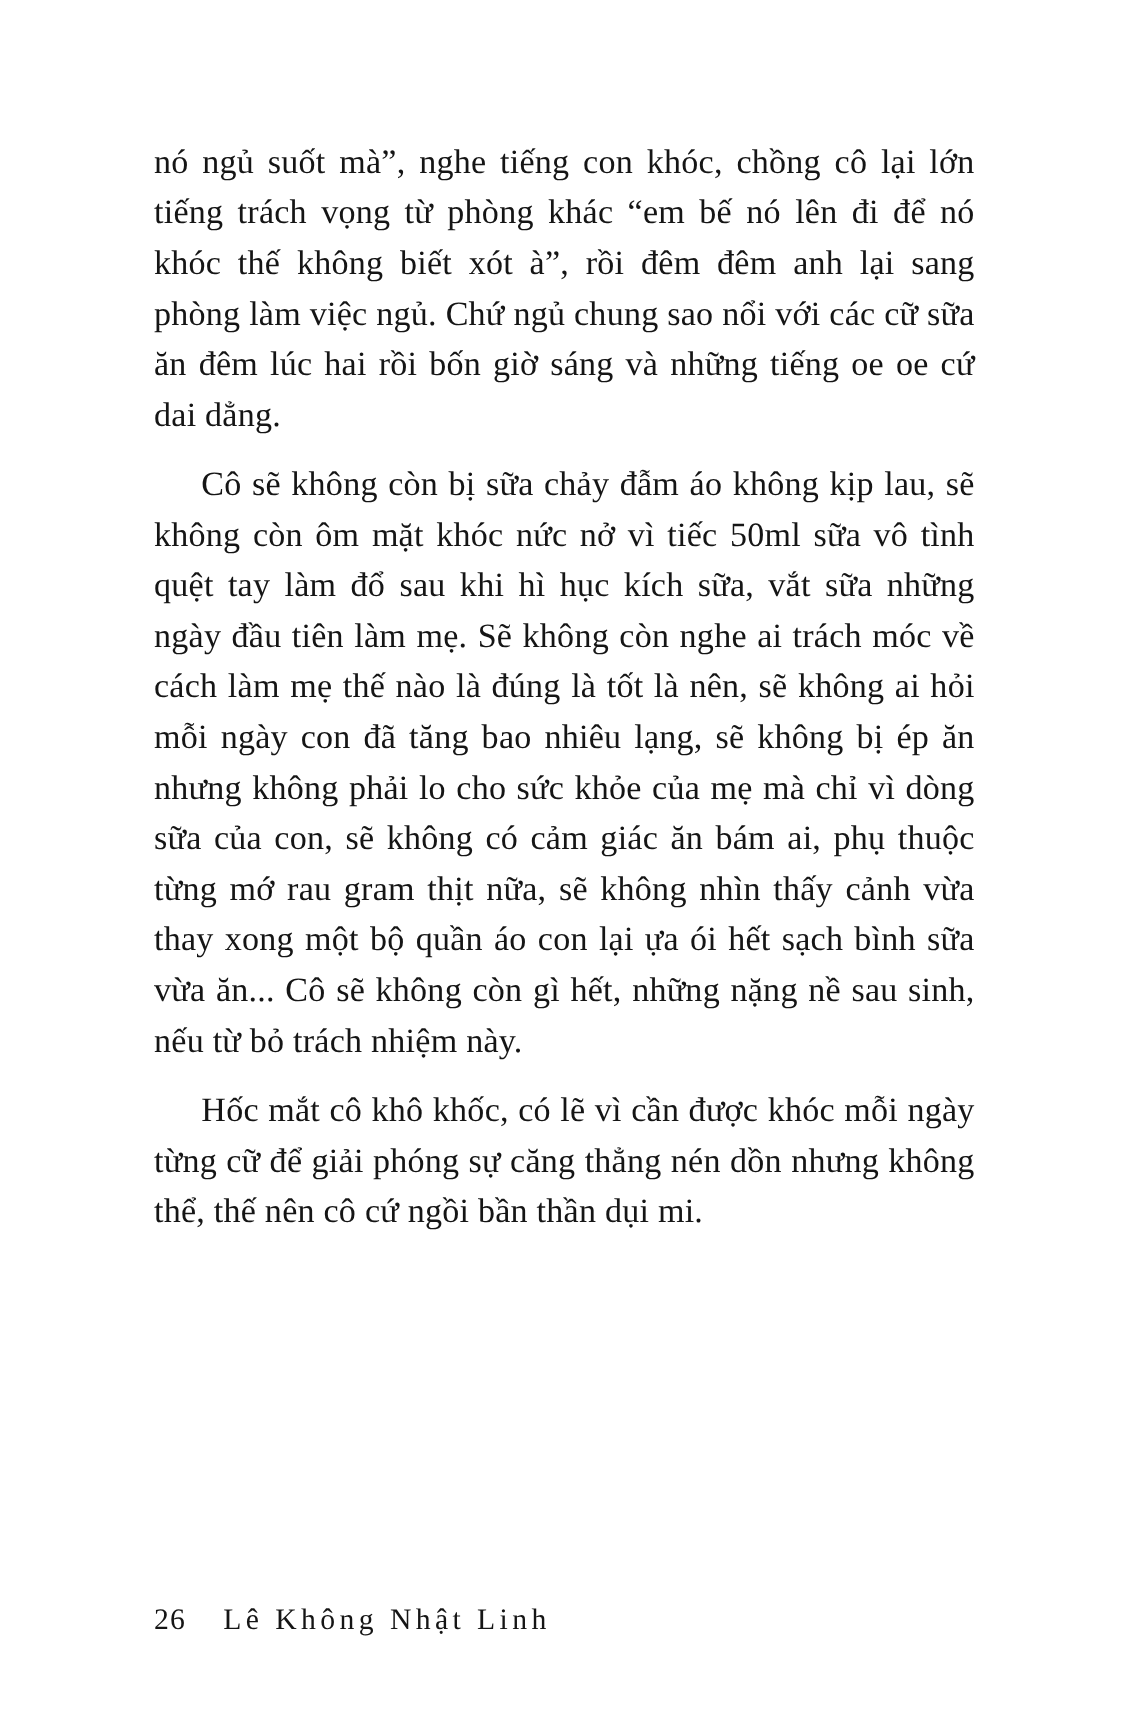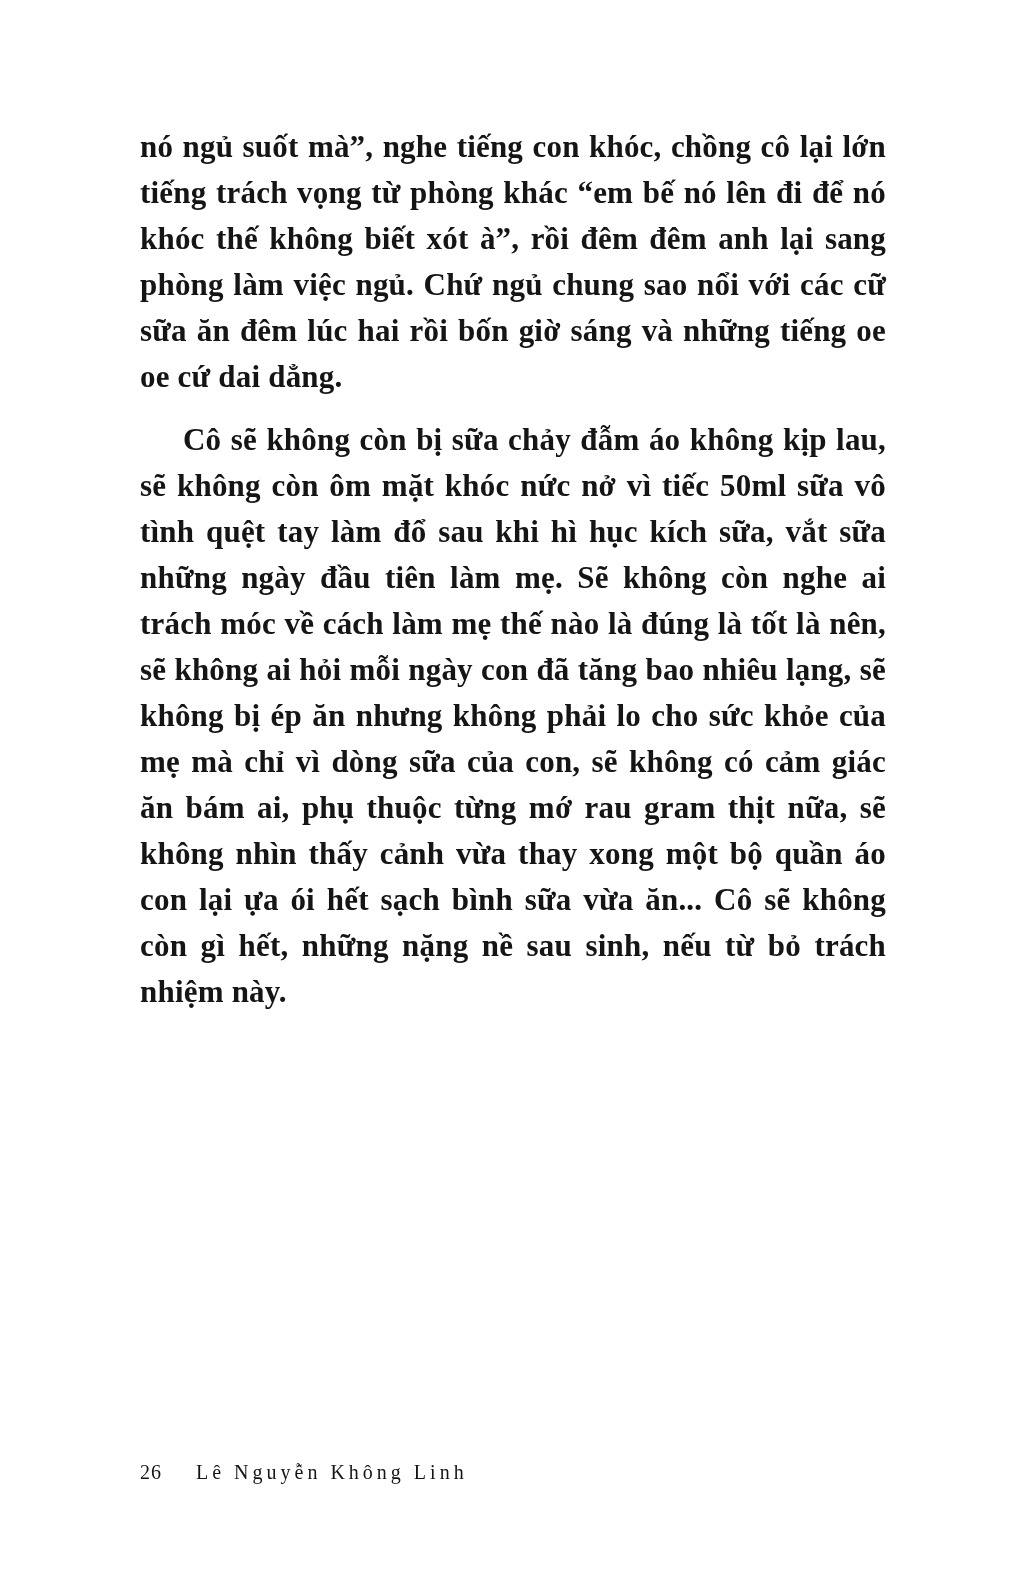--- a/index.html
+++ b/index.html
@@ -21,49 +21,49 @@
     left: 140px;
     top: 124px;
     width: 746px;
     font-size: 31px;
     line-height: 46px;
     text-align: justify;
     letter-spacing: 0.2px;
   }
   .para {
     margin: 0 0 17px 0;
-    font-weight: bold;
   }
   .para.indent {
     text-indent: 43px;
   }
   .footer {
     position: absolute;
     left: 140px;
     top: 1456px;
     width: 746px;
-    font-size: 20px;
+    font-size: 27px;
     line-height: 32px;
     display: flex;
     align-items: flex-end;
   }
   .page-num {
     letter-spacing: 1px;
   }
   .author {
     margin-left: 34px;
     letter-spacing: 4px;
   }
 </style>
 </head>
 <body>
 
 <div class="page">
   <div class="text-block">
     <p class="para no-indent">nó ngủ suốt mà”, nghe tiếng con khóc, chồng cô lại lớn tiếng trách vọng từ phòng khác “em bế nó lên đi để nó khóc thế không biết xót à”, rồi đêm đêm anh lại sang phòng làm việc ngủ. Chứ ngủ chung sao nổi với các cữ sữa ăn đêm lúc hai rồi bốn giờ sáng và những tiếng oe oe cứ dai dẳng.</p>
     <p class="para indent">Cô sẽ không còn bị sữa chảy đẫm áo không kịp lau, sẽ không còn ôm mặt khóc nức nở vì tiếc 50ml sữa vô tình quệt tay làm đổ sau khi hì hục kích sữa, vắt sữa những ngày đầu tiên làm mẹ. Sẽ không còn nghe ai trách móc về cách làm mẹ thế nào là đúng là tốt là nên, sẽ không ai hỏi mỗi ngày con đã tăng bao nhiêu lạng, sẽ không bị ép ăn nhưng không phải lo cho sức khỏe của mẹ mà chỉ vì dòng sữa của con, sẽ không có cảm giác ăn bám ai, phụ thuộc từng mớ rau gram thịt nữa, sẽ không nhìn thấy cảnh vừa thay xong một bộ quần áo con lại ựa ói hết sạch bình sữa vừa ăn... Cô sẽ không còn gì hết, những nặng nề sau sinh, nếu từ bỏ trách nhiệm này.</p>
+    <p class="para indent">Hốc mắt cô khô khốc, có lẽ vì cần được khóc mỗi ngày từng cữ để giải phóng sự căng thẳng nén dồn nhưng không thể, thế nên cô cứ ngồi bần thần dụi mi.</p>
   </div>
 
   <div class="footer">
     <span class="page-num">26</span>
-    <span class="author">Lê Nguyễn Không Linh</span>
+    <span class="author">Lê Không Nhật Linh</span>
   </div>
 </div>
 
 </body></html>

